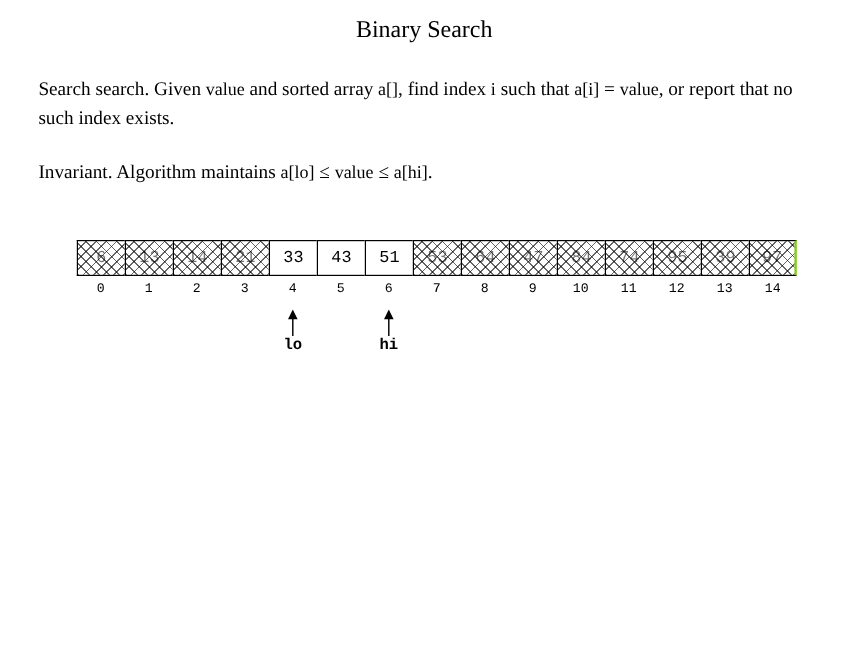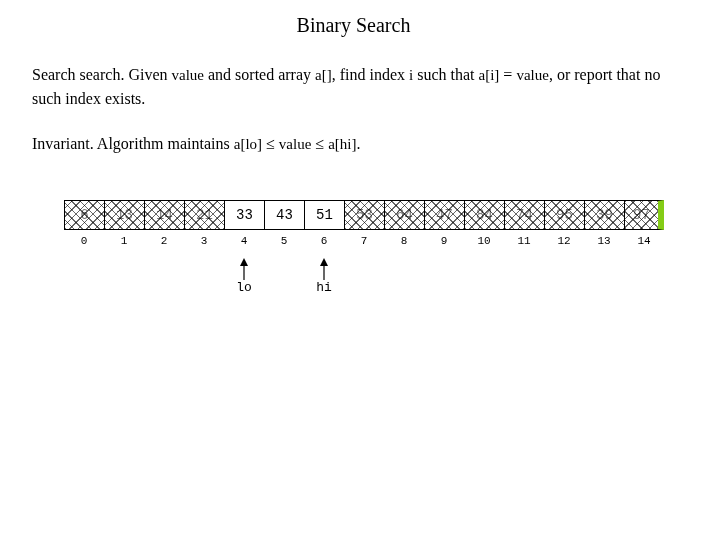--- a/index.html
+++ b/index.html
@@ -49,41 +49,42 @@
     font-size: 14px;
     position: relative;
     box-sizing: border-box;
   }
   .value-row .cell {
     border: 1px solid #000;
     border-right: none;
     background: #fff;
   }
   .value-row .cell:last-child {
-    border-right: 6px solid #84cc16;
+    border-right: 2px solid #84cc16;
   }
   .index-row .cell {
     height: 22px;
     font-size: 11px;
     border: none;
   }
   .hatched::before {
     content: "";
     position: absolute;
     inset: 0;
     background:
       repeating-linear-gradient(45deg, rgba(0,0,0,0.6) 0 1px, transparent 1px 6px),
       repeating-linear-gradient(-45deg, rgba(0,0,0,0.6) 0 1px, transparent 1px 6px);
     pointer-events: none;
   }
   .hatched { color: rgba(0,0,0,0.55); }
 
   .ptr-row {
     display: flex;
     margin-top: 6px;
+    font-weight: bold;
   }
   .ptr {
     width: 40px;
     display: flex;
     flex-direction: column;
     align-items: center;
     font-family: "Courier New", Courier, monospace;
     font-size: 13px;
   }
   .ptr svg { display: block; }

